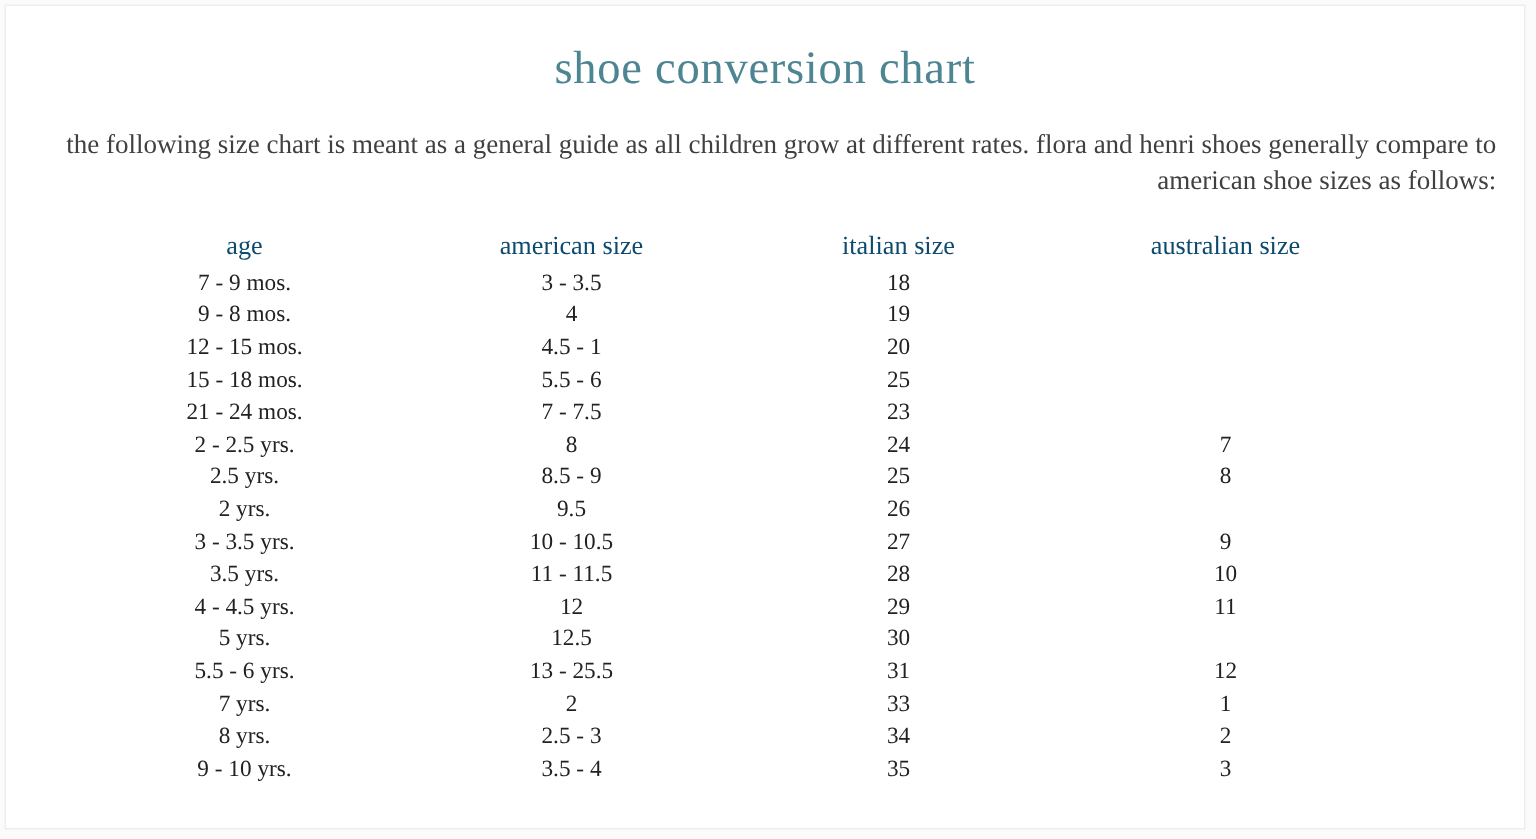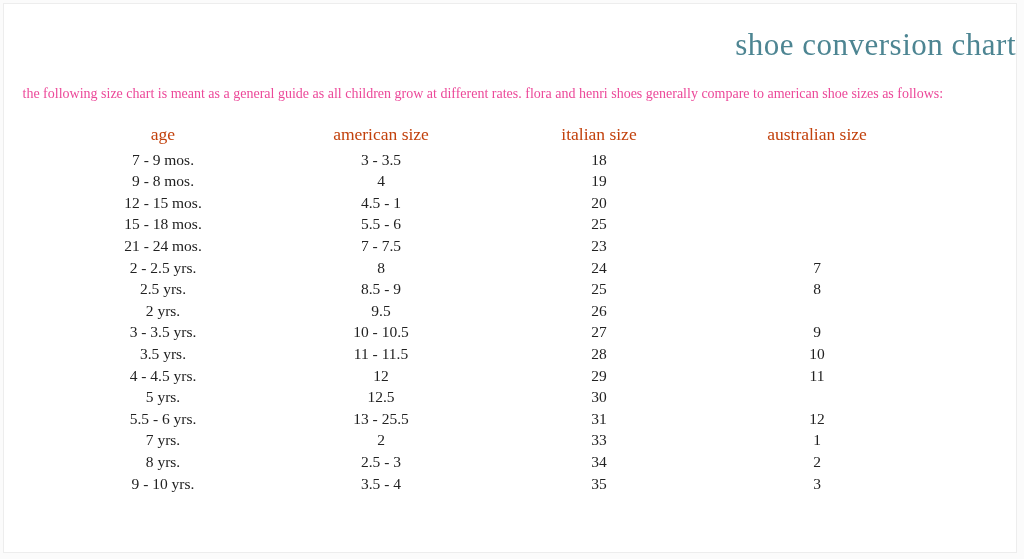--- a/index.html
+++ b/index.html
@@ -15,44 +15,44 @@
     left: 3px;
     top: 3px;
     width: 1012px;
     height: 548px;
     background: #ffffff;
     border: 1px solid #ededed;
     overflow: hidden;
   }
   .page-title {
     margin: 23px 0 0 0;
-    text-align: right;
+    text-align: center;
     font-size: 31px;
     font-weight: normal;
     letter-spacing: 0.5px;
     color: #4d8592;
   }
   .description {
     margin: 22px auto 0 auto;
     width: 975px;
-    text-align: left;
-    font-size: 14px;
+    text-align: right;
+    font-size: 18px;
     line-height: 1.33;
-    color: #ec4899;
+    color: #404040;
   }
   table.size-table {
     margin: 20px 0 0 50px;
     width: 872px;
     border-collapse: collapse;
     table-layout: fixed;
   }
   table.size-table th {
     font-size: 17.5px;
     font-weight: normal;
-    color: #c2410c;
+    color: #0c4a6e;
     text-align: center;
     padding: 0 0 3px 0;
     height: 22px;
   }
   table.size-table td {
     font-size: 15.5px;
     color: #222222;
     text-align: center;
     height: 21.6px;
     padding: 0;

